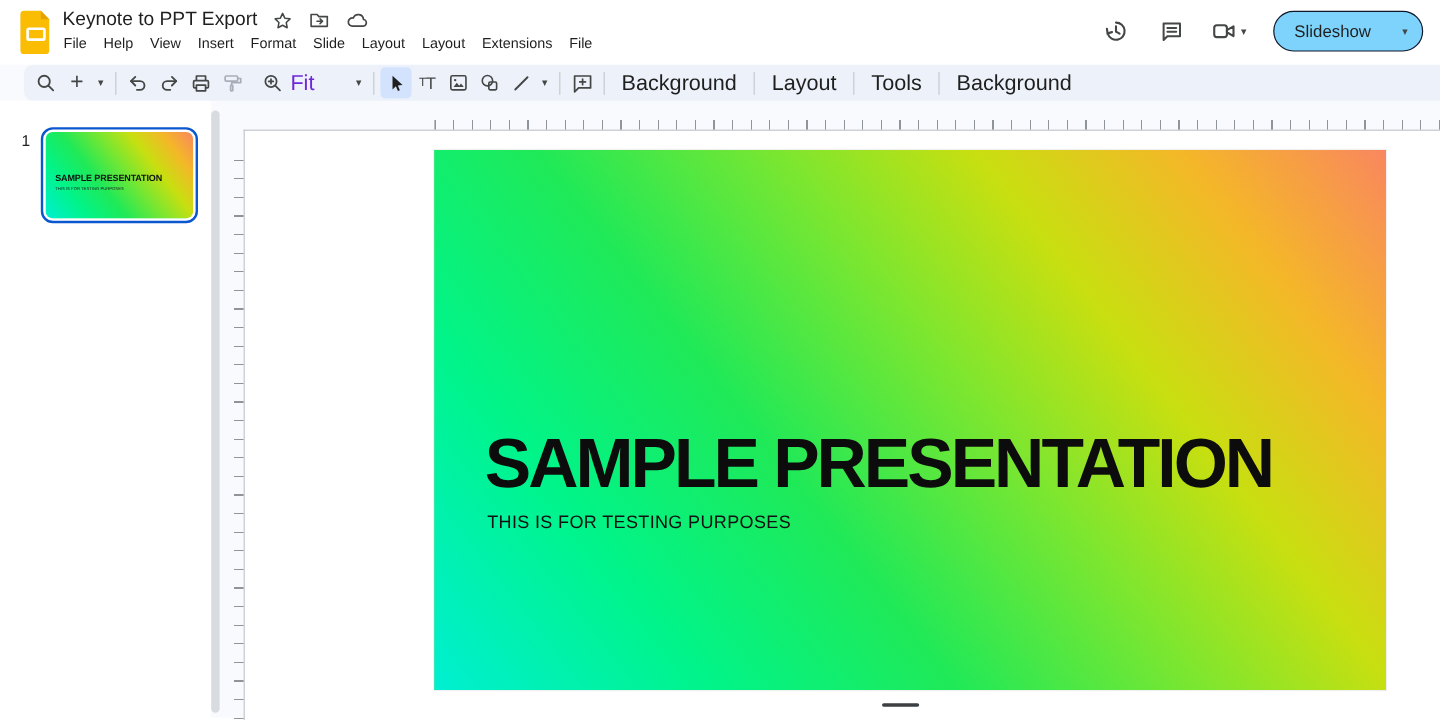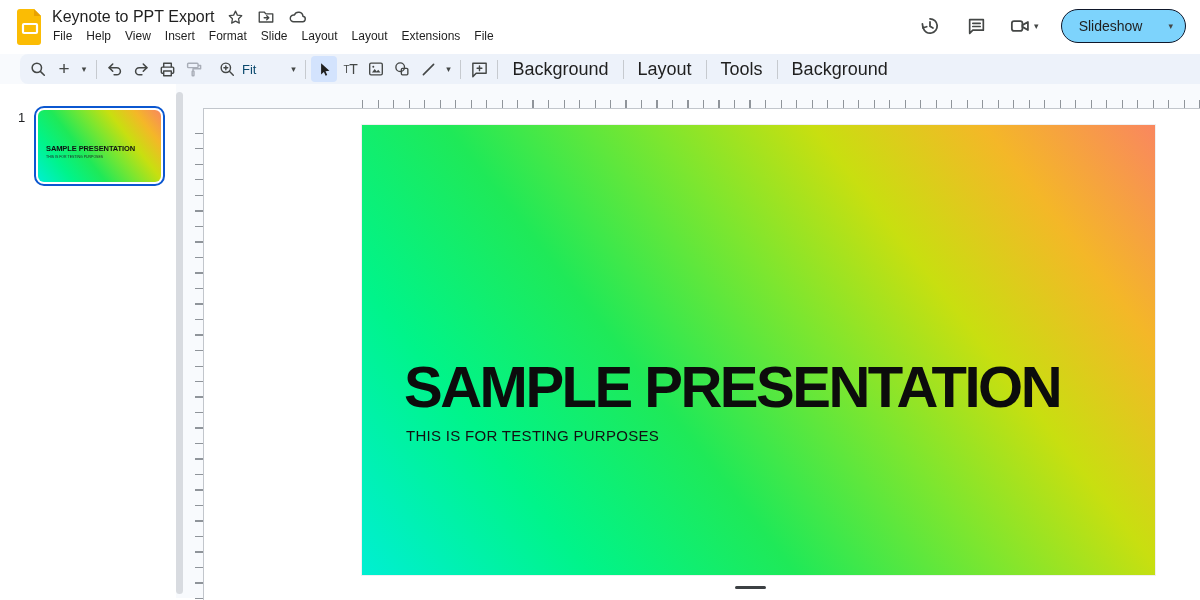--- a/index.html
+++ b/index.html
@@ -24,21 +24,21 @@
   .ss-sep { width:1px; background:#c4c7c5; margin:5px 0; }
   .ss-caret { display:flex; align-items:center; padding:0 12px 0 10px; cursor:pointer; }
 
   
   .toolbar { position:absolute; left:20px; top:54px; width:1180px; height:30px; background:#edf2fa; border-radius:8px 0 0 8px; display:flex; align-items:center; padding-left:5px; }
   .ti { width:26px; height:26px; min-width:26px; display:flex; align-items:center; justify-content:center; border-radius:4px; color:#444746; cursor:pointer; }
   .ti.active { background:#d3e3fd; }
   .ti.disabled { color:#a8adb7; }
   .tb-caret { width:14px; min-width:14px; display:flex; justify-content:center; cursor:pointer; }
   .tb-sep { width:1px; height:19px; background:#c6cacf; margin:0 5px; }
-  .fit-label { font-size:13px; color:#0c4a6e; margin-left:2px; cursor:pointer; }
+  .fit-label { font-size:18px; color:#6d28d9; margin-left:2px; cursor:pointer; }
   .fit-caret { margin-left:30px; }
   .tt-icon { font-weight:500; color:#444746; letter-spacing:-0.5px; cursor:pointer; }
   .tt-icon .t1 { font-size:10px; } .tt-icon .t2 { font-size:14px; }
   .tb-btn { font-size:18px; color:#1f1f1f; padding:4px 9px; border-radius:4px; cursor:pointer; white-space:nowrap; }
 
   
   .filmstrip { position:absolute; left:0; top:84px; width:176px; height:516px; background:#ffffff; }
   .slide-num { position:absolute; left:18px; top:26px; font-size:13px; color:#202124; }
   .thumb { position:absolute; left:34px; top:22px; width:131px; height:80px; border:2px solid #0b57d0; border-radius:10px; background:#fff; padding:2px; cursor:pointer; }
   .thumb-inner { position:relative; width:100%; height:100%; border-radius:6px; overflow:hidden; background:#2ee06a; }

